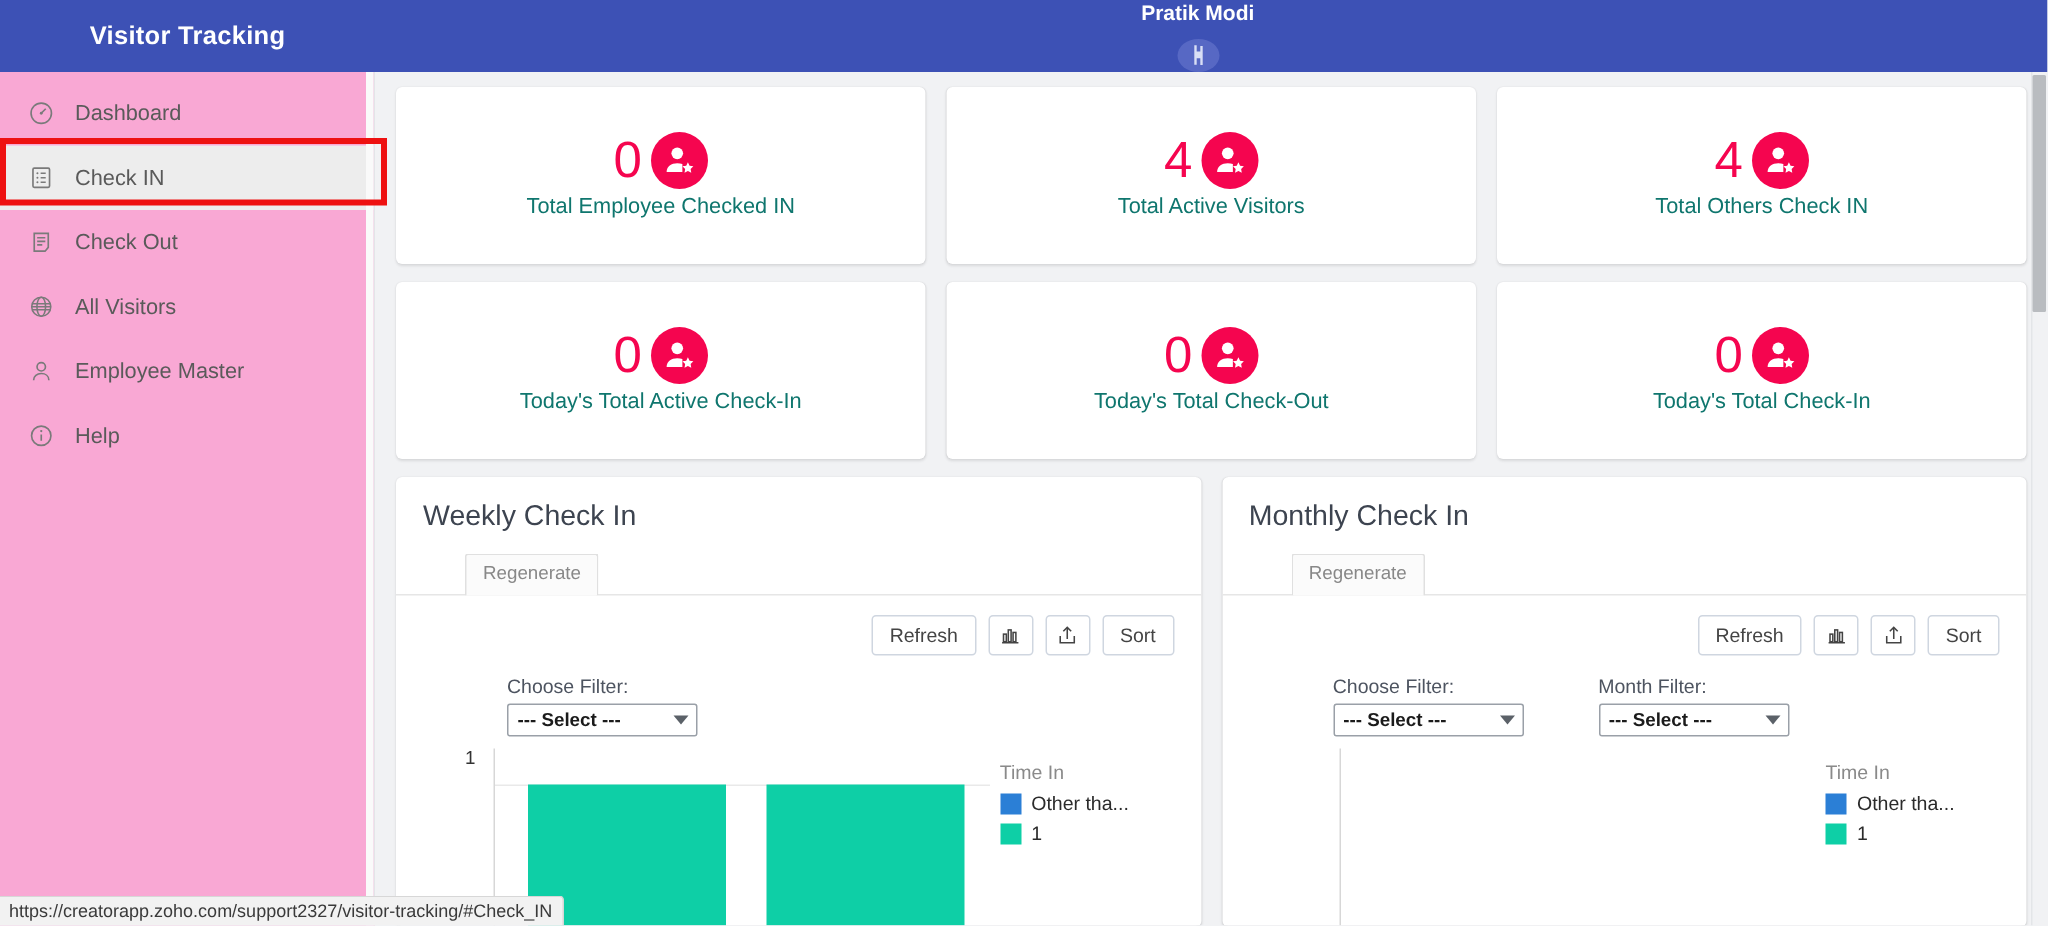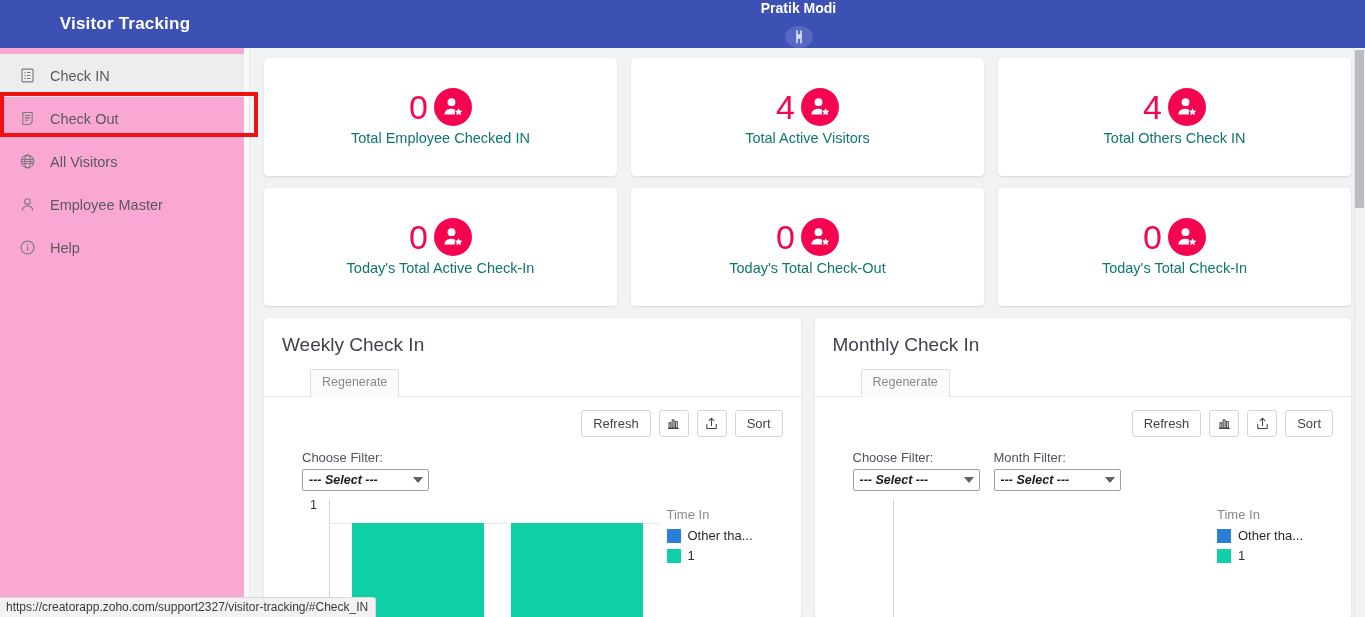--- a/index.html
+++ b/index.html
@@ -152,33 +152,32 @@
     font-size: 13px; color: #444;
     display: flex; align-items: center; justify-content: center;
     cursor: pointer;
   }
   .tb-btn.icon { padding: 0 6px; }
 
   .filters {
     display: flex; gap: 14px;
     padding: 13px 18px 0 38px;
   }
-  .filter-group { display: flex; flex-direction: column; gap: 4px; }
+  .filter-group { display: flex; flex-direction: column; gap: 4px; margin-left: 36px; }
   .filter-label { font-size: 13px; color: #4d5460; }
   .filter-select {
     width: 127px; height: 22px;
     border: 1px solid #9aa0a8;
     background: #fff;
     border-radius: 2px;
     font-size: 12.5px; color: #1b1b1b;
     font-weight: bold;
     display: flex; align-items: center; justify-content: space-between;
     padding: 0 5px 0 6px;
     cursor: pointer;
-    font-style: italic;
   }
   .caret {
     width: 0; height: 0;
     border-left: 5px solid transparent;
     border-right: 5px solid transparent;
     border-top: 6px solid #5b6168;
   }
 
   
   .chart-area {
@@ -256,20 +255,30 @@
 </head>
 <body>
 
 <div id="app">
 
   <div id="sidebar">
     <div id="brand">Visitor Tracking</div>
 
     <div class="nav-list">
 
+      <div class="nav-item">
+        <span class="nav-icon">
+          <svg width="17" height="17" viewBox="0 0 20 20" fill="none" stroke="#7a7a7a" stroke-width="1.3">
+            <circle cx="10" cy="10" r="8"></circle>
+              <path d="M10 10 L13.5 6.5"></path>
+              <circle cx="10" cy="10" r="1.1" fill="#7a7a7a" stroke="none"></circle>
+          </svg>
+        </span>
+        <span>Dashboard</span>
+      </div>
 
       <div class="nav-item active">
         <span class="nav-icon">
           <svg width="17" height="17" viewBox="0 0 20 20" fill="none" stroke="#7a7a7a" stroke-width="1.3">
             <rect x="3.5" y="2.5" width="13" height="15" rx="1"></rect>
             <circle cx="7" cy="6.5" r=".8" fill="#7a7a7a" stroke="none"></circle>
             <circle cx="7" cy="10" r=".8" fill="#7a7a7a" stroke="none"></circle>
             <circle cx="7" cy="13.5" r=".8" fill="#7a7a7a" stroke="none"></circle>
             <path d="M9.5 6.5h4M9.5 10h4M9.5 13.5h4"></path>
           </svg>

